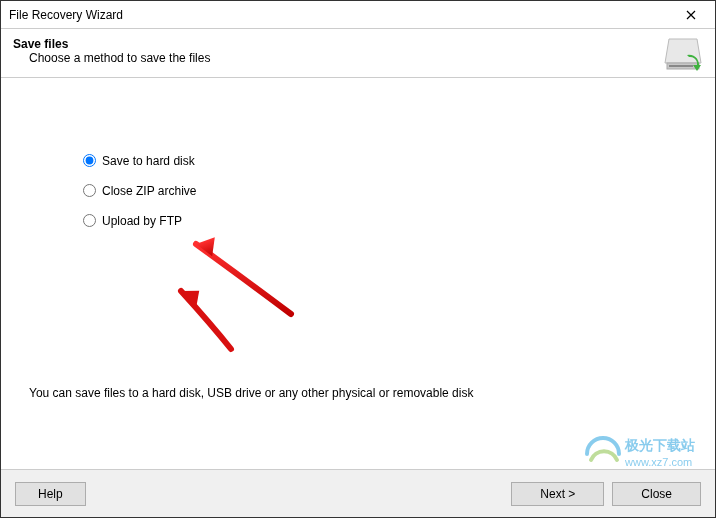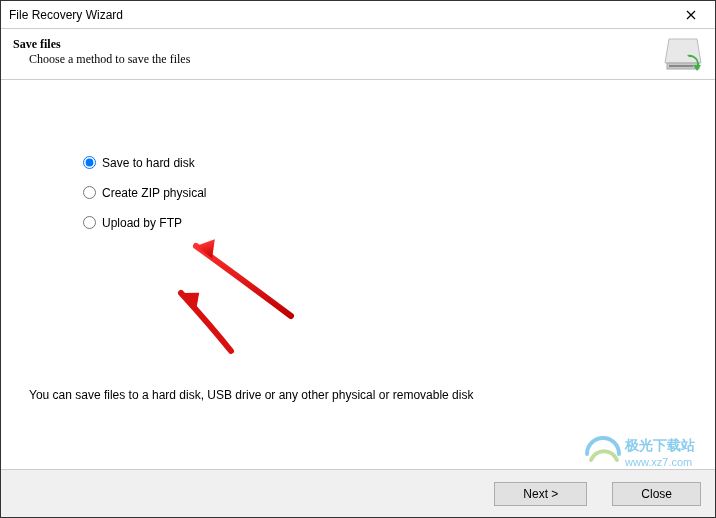--- a/index.html
+++ b/index.html
@@ -1,38 +1,38 @@
 <!DOCTYPE html>
 <html><head>
 <meta charset="utf-8">
 <style>
   * { box-sizing: border-box; margin: 0; padding: 0; }
   html, body { width: 716px; height: 518px; font-family: "Segoe UI", Tahoma, sans-serif; font-size: 12px; color: #000; background: #fff; overflow: hidden; }
   .window { width: 716px; height: 518px; border: 1px solid #333; background: #fff; position: relative; }
   .titlebar { height: 28px; display: flex; align-items: center; justify-content: space-between; padding: 0 4px 0 8px; border-bottom: 1px solid #ccc; background: #fff; }
   .titlebar-title { font-size: 12px; }
   .close-btn { width: 40px; height: 28px; display: flex; align-items: center; justify-content: center; cursor: pointer; }
-  .header { padding: 8px 12px 12px 12px; position: relative; font-family: Liberation Serif, serif; }
+  .header { padding: 8px 12px 12px 12px; position: relative; }
   .header-title { font-weight: bold; font-size: 12px; }
   .header-sub { font-size: 12px; padding-left: 16px; margin-top: 0; }
   .header-icon { position: absolute; right: 12px; top: 6px; }
   .divider { height: 1px; background: #ccc; margin: 0; }
   .body { position: relative; padding: 0 36px; height: 360px; }
   .radio-group { margin-top: 76px; display: flex; flex-direction: column; gap: 16px; padding-left: 46px; position: relative; }
   .radio-row { display: flex; align-items: flex-start; gap: 6px; cursor: pointer; }
   .radio-row input[type=radio] { width: 13px; height: 13px; cursor: pointer; }
   .radio-row label { cursor: pointer; }
   .desc-text { position: absolute; left: 28px; top: 232px; font-size: 12px; }
   .remember-row { position: absolute; left: 36px; bottom: 8px; display: flex; align-items: center; gap: 6px; cursor: pointer; }
   .remember-row input[type=checkbox] { width: 13px; height: 13px; cursor: pointer; }
   .button-bar { position: absolute; bottom: 0; left: 0; right: 0; height: 48px; border-top: 1px solid #ccc; background: #f0f0f0; display: flex; align-items: center; padding: 0 14px; }
   .btn { height: 24px; padding: 0 22px; border: 1px solid #adadad; background: #e1e1e1; cursor: pointer; font-size: 12px; font-family: inherit; display: flex; align-items: center; justify-content: center; }
   .btn-help { }
   .spacer { flex: 1; }
-  .btn-next { margin-right: 25px; padding: 0 28px; }
+  .btn-next { margin-right: 8px; padding: 0 28px; }
   .btn-close { padding: 0 28px; }
   .arrow-path { pointer-events: none; }
   .watermark { position: absolute; right: 0; bottom: 40px; opacity: 0.55; pointer-events: none; }
 </style>
 </head>
 <body>
 
 <div class="window">
 
   <div class="titlebar">
@@ -60,21 +60,21 @@
 
   <div class="body">
 
     <div class="radio-group">
       <div class="radio-row">
         <input type="radio" name="method" id="r1" checked="" style="">
         <label for="r1">Save to hard disk</label>
       </div>
       <div class="radio-row">
         <input type="radio" name="method" id="r2" style="">
-        <label for="r2">Create ZIP physical</label>
+        <label for="r2">Close ZIP archive</label>
       </div>
       <div class="radio-row">
         <input type="radio" name="method" id="r3" style="">
         <label for="r3">Upload by FTP</label>
       </div>
     </div>
 
     <svg class="arrow-path" style="position:absolute; left:0; top:0;" width="320" height="200">
       <defs>
         <linearGradient id="redgrad" x1="0" y1="0" x2="0" y2="1">
@@ -92,20 +92,21 @@
 
     <div class="desc-text">You can save files to a hard disk, USB drive or any other physical or removable disk</div>
 
     <div class="remember-row">
       <input type="checkbox" id="remember" style="">
       <label for="remember">Remember my selection</label>
     </div>
   </div>
 
   <div class="button-bar">
+    <button class="btn btn-help">Help</button>
     <div class="spacer"></div>
     <button class="btn btn-next">Next &gt;</button>
     <button class="btn btn-close">Close</button>
   </div>
 
   <div class="watermark">
     <svg width="130" height="40" viewBox="0 0 130 40">
       <path d="M2 20 A16 16 0 0 1 34 20" stroke="#2aa3e0" stroke-width="4" fill="none" stroke-linecap="round"></path>
       <path d="M6 26 A14 14 0 0 1 32 26" stroke="#8bc34a" stroke-width="4" fill="none" stroke-linecap="round"></path>
       <text x="40" y="16" font-size="14" fill="#2aa3e0" font-weight="bold">极光下载站</text>

